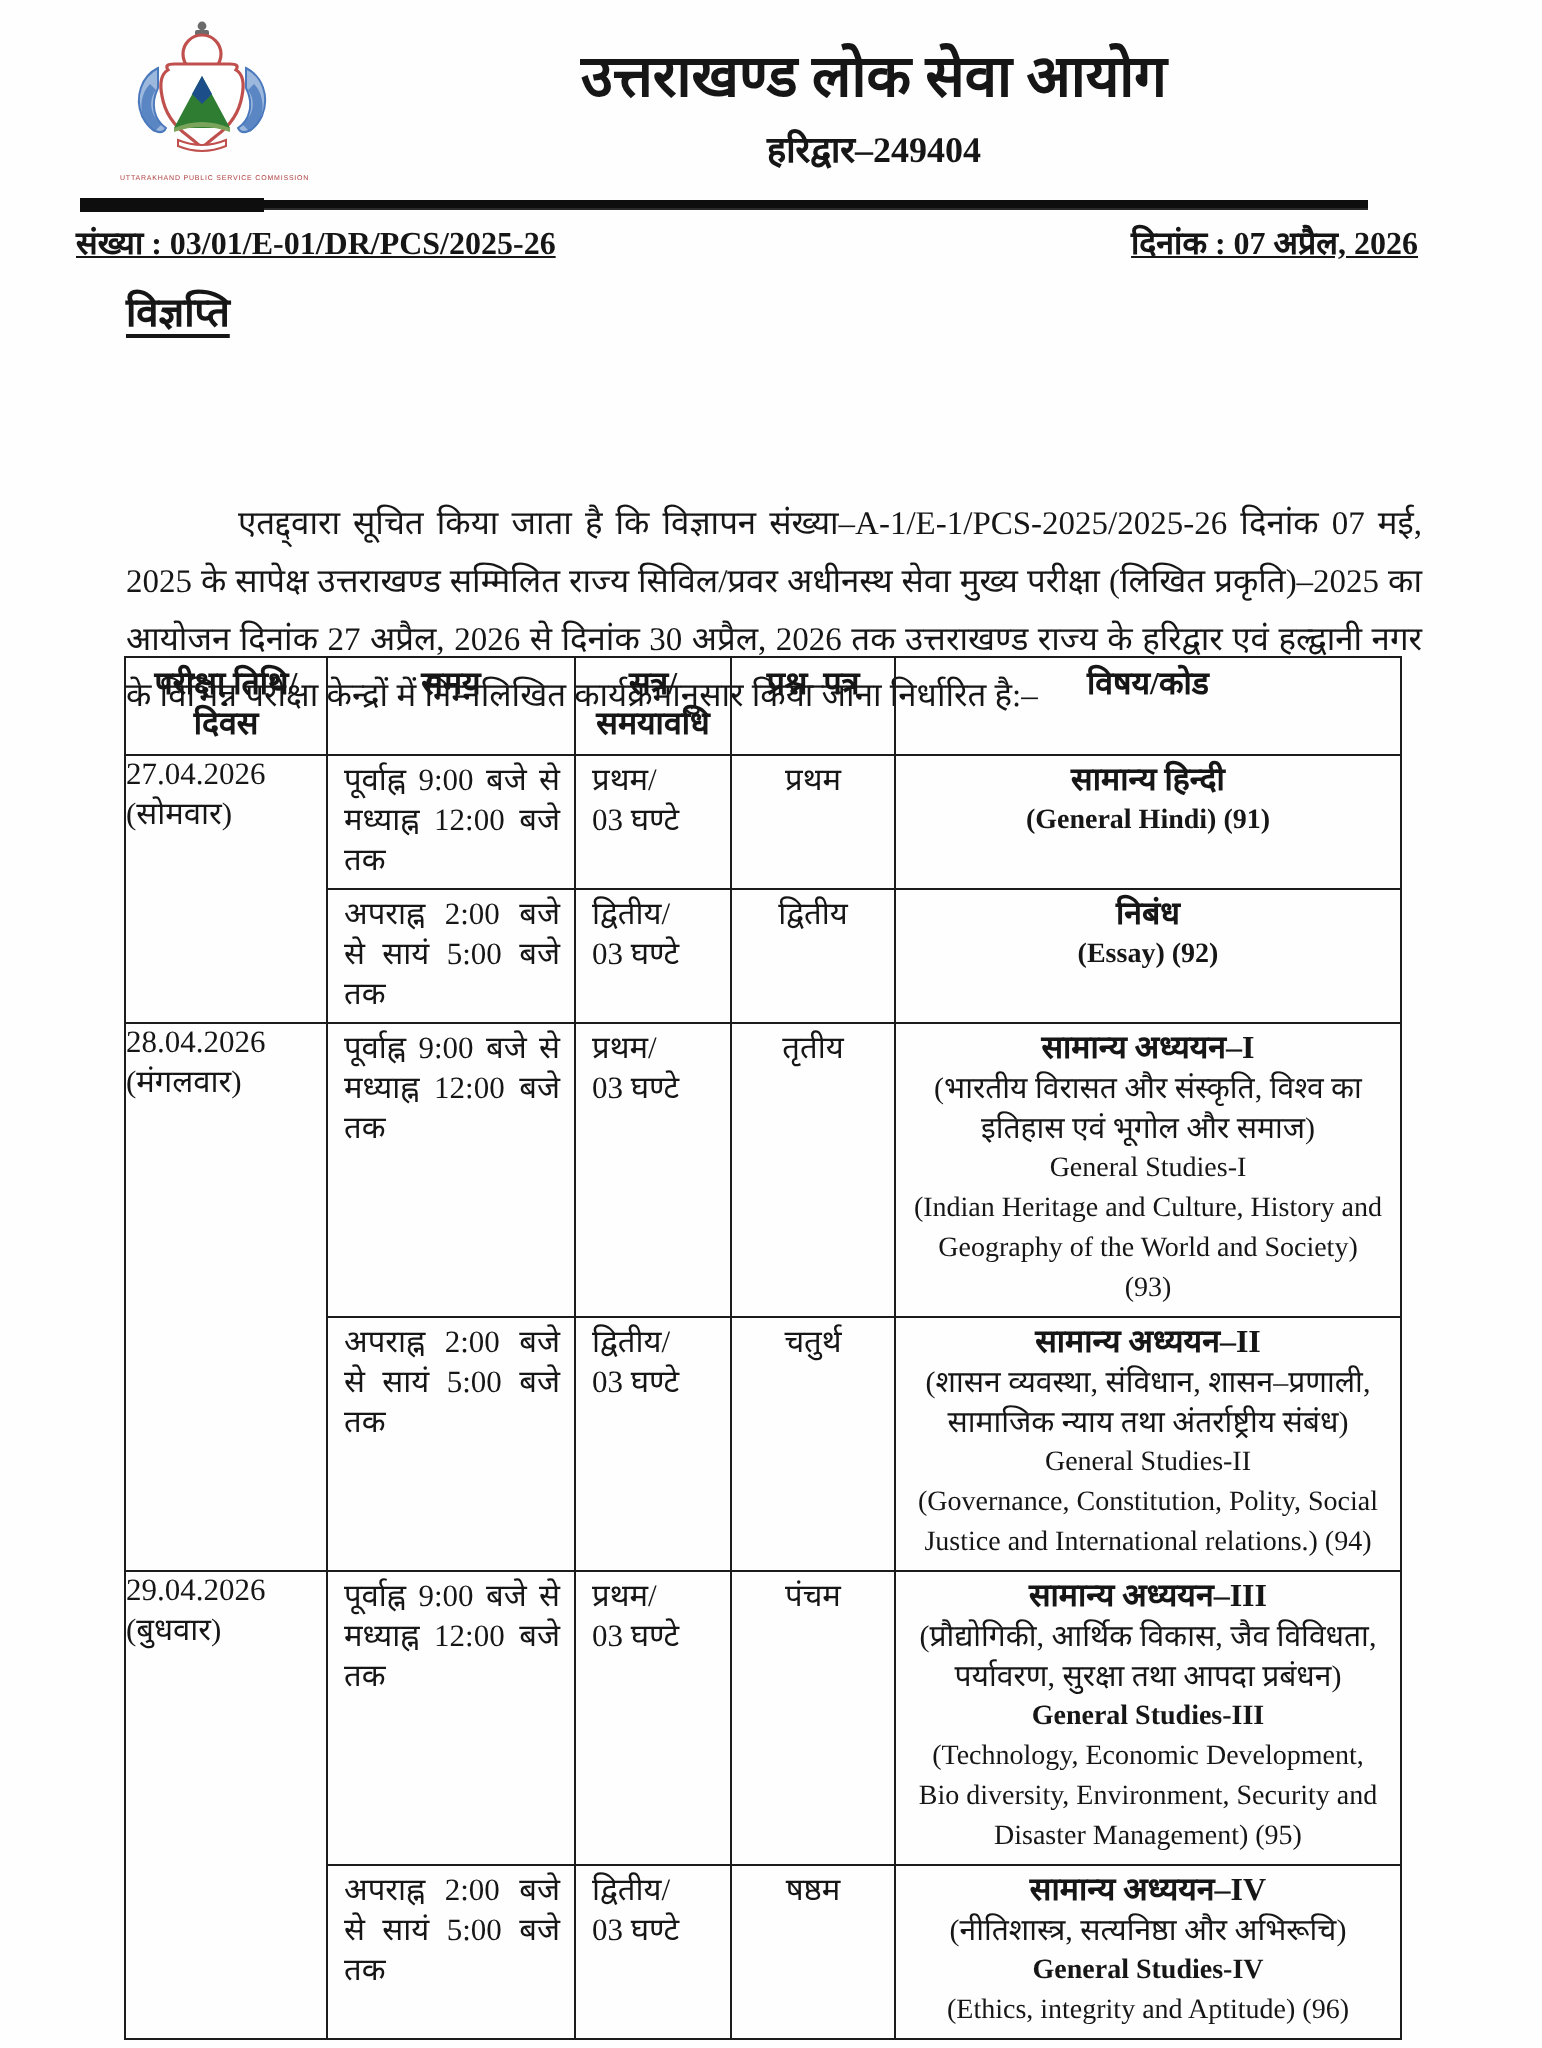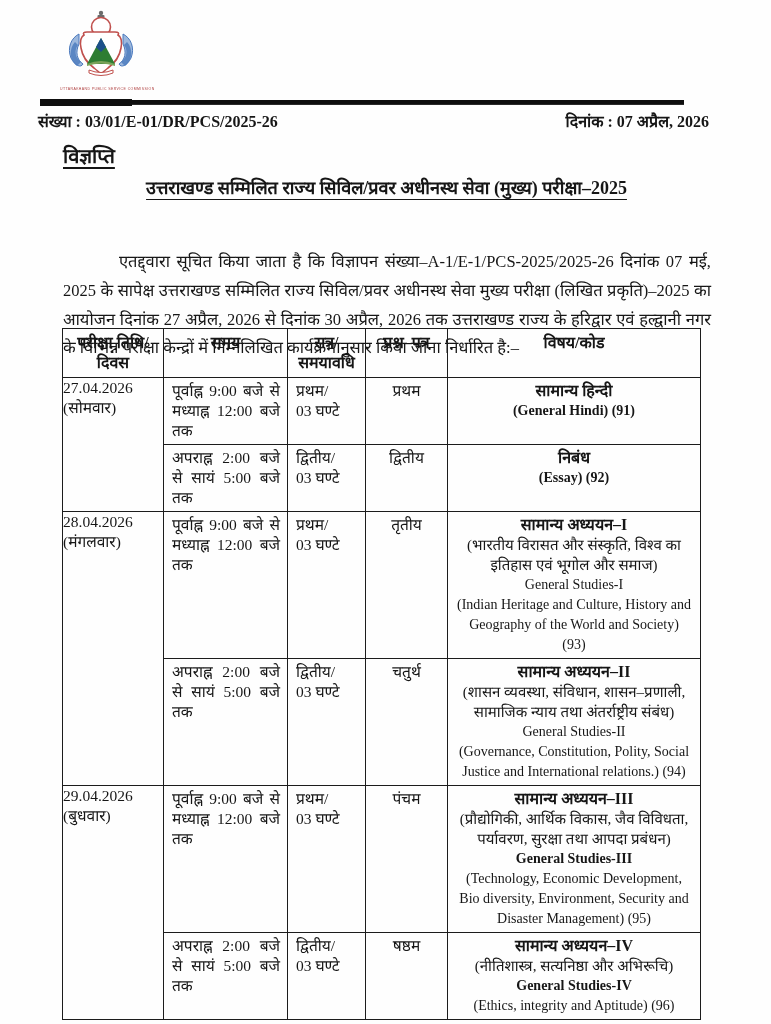--- a/index.html
+++ b/index.html
@@ -36,21 +36,21 @@
     border-top:4px solid #0e0e0e; border-bottom:1px solid #2a2a2a;
   }
   .rule::before {
     content:""; position:absolute; left:0; top:-5px;
     width:92px; height:7px; background:#0e0e0e;
   }
   
   .ref-row {
     position:absolute; top:110px; left:38px; right:62px;
     display:flex; justify-content:space-between;
-    font-size:16px; font-weight:bold;
+    font-size:16px; font-weight:bold;text-decoration:underline;
   }
   
   .notice-title {
     position:absolute; top:142px; left:63px; right:61px;
     text-align:left; font-size:20px; font-weight:bold;
     text-decoration:underline; text-underline-offset:4px;
   }
   .notice-subtitle {
     position:absolute; top:175px; left:63px; right:61px;
     text-align:center; font-size:18px; font-weight:bold;
@@ -121,30 +121,33 @@
         <polygon points="24,56 38,30 52,56" fill="#2e7d32"></polygon>
         <polygon points="33,39 38,30 43,39 38,44" fill="#1c4f8a"></polygon>
         <path d="M24,56 Q38,50 52,56 L52,58 Q38,53 24,58 Z" fill="#7aa45a"></path>
 
         <path d="M26,62 Q38,67 50,62 L50,65 Q38,70 26,65 Z" fill="#ffffff" stroke="#c0504d" stroke-width="1"></path>
       </svg>
     </span>
     <div class="logo-caption">UTTARAKHAND PUBLIC SERVICE COMMISSION</div>
   </div>
 
+  <div class="header-titles">
+    <div class="org-name">उत्तराखण्ड लोक सेवा आयोग</div>
+    <div class="org-address">हरिद्वार–249404</div>
+  </div>
 
   <div class="rule"></div>
 
   <div class="ref-row">
     <span>संख्या : 03/01/E-01/DR/PCS/2025-26</span>
     <span>दिनांक : 07 अप्रैल, 2026</span>
   </div>
 
   <div class="notice-title">विज्ञप्ति</div>
-  <div class="notice-subtitle">उत्तराखण्ड सम्मिलित राज्य सिविल/प्रवर अधीनस्थ सेवा (मुख्य) परीक्षा–2025</div>
 
   <div class="notice-body">एतद्द्वारा सूचित किया जाता है कि विज्ञापन संख्या–A-1/E-1/PCS-2025/2025-26 दिनांक 07 मई, 2025 के सापेक्ष उत्तराखण्ड सम्मिलित राज्य सिविल/प्रवर अधीनस्थ सेवा मुख्य परीक्षा (लिखित प्रकृति)–2025 का आयोजन दिनांक 27 अप्रैल, 2026 से दिनांक 30 अप्रैल, 2026 तक उत्तराखण्ड राज्य के हरिद्वार एवं हल्द्वानी नगर के विभिन्न परीक्षा केन्द्रों में निम्नलिखित कार्यक्रमानुसार किया जाना निर्धारित है:–</div>
 
   <table class="schedule">
     <colgroup>
       <col style="width:101px">
         <col style="width:124px">
         <col style="width:78px">
       <col style="width:82px">
         <col style="width:253px">

